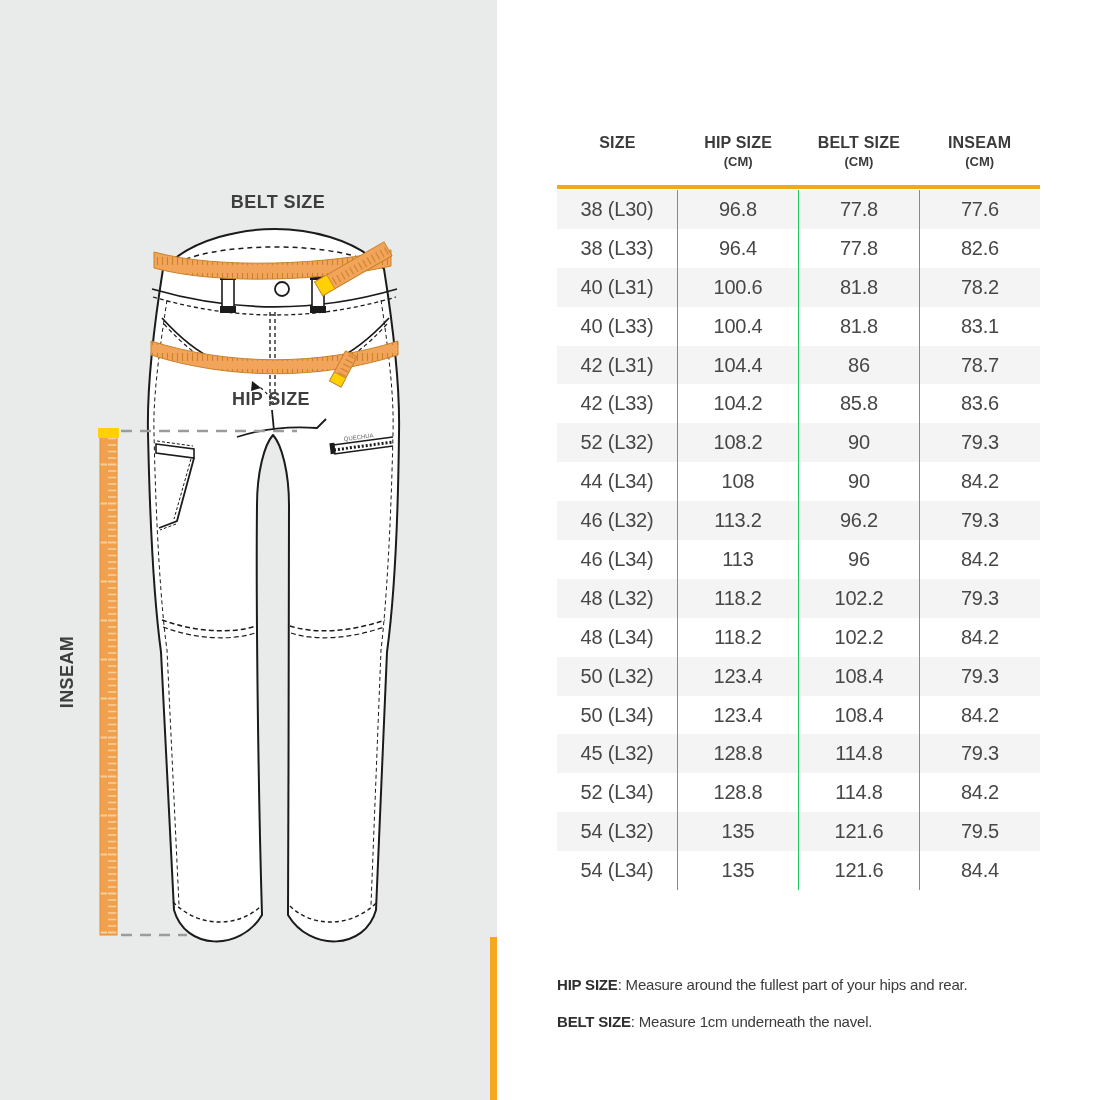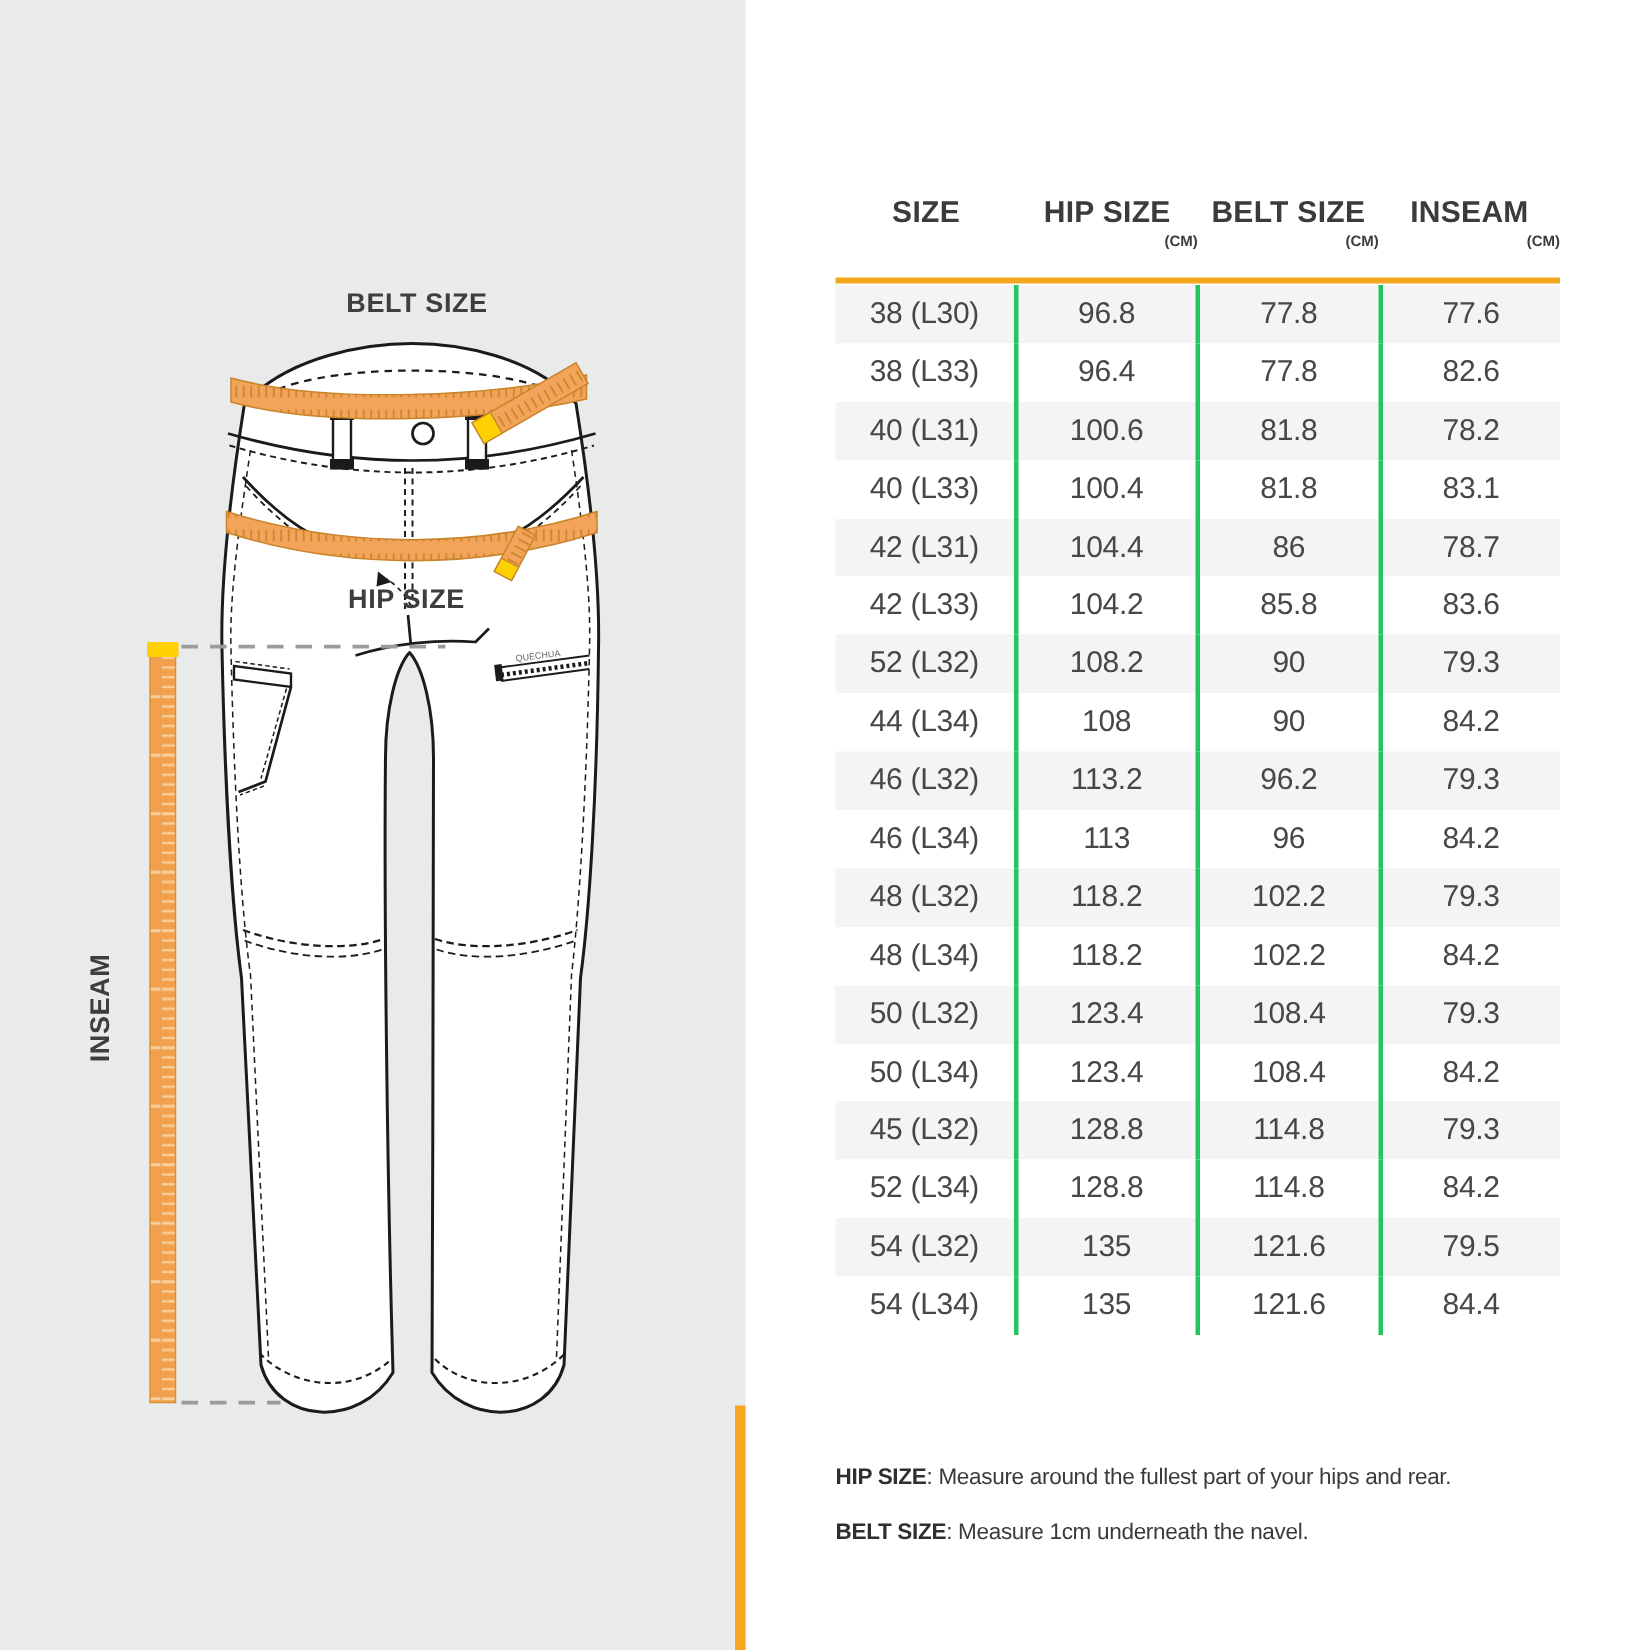--- a/index.html
+++ b/index.html
@@ -15,28 +15,28 @@
               letter-spacing:.4px;white-space:nowrap;}
   .belt-label{left:160px;top:192px;width:236px;text-align:center;}
   .hip-label{left:171px;top:389px;width:200px;text-align:center;}
   .inseam-label{left:67px;top:672px;transform:translate(-50%,-50%) rotate(-90deg);}
 
   svg{position:absolute;left:0;top:0;}
 
   
   .thead{position:absolute;left:557px;top:131px;width:483px;display:flex;}
   .th{flex:1 1 0;text-align:center;color:#3B3B3B;}
-  .th-label{font-size:20px;font-weight:bold;letter-spacing:.2px;line-height:23px;}
-  .th-unit{font-size:10px;font-weight:600;line-height:15px;text-align:right;}
+  .th-label{font-size:16px;font-weight:bold;letter-spacing:.2px;line-height:23px;}
+  .th-unit{font-size:13px;font-weight:600;line-height:15px;}
   .rule{position:absolute;left:557px;top:185px;width:483px;height:4px;background:#F2A71D;}
   .tbody{position:absolute;left:557px;top:190px;width:483px;}
   .tr{display:flex;height:38.9px;align-items:center;background:#fff;}
   .tr.stripe{background:#F4F4F4;}
   .td{flex:1 1 0;text-align:center;font-size:20px;color:#474747;letter-spacing:-0.2px;}
-  .td + .td{border-left:3px solid #22c55e;height:100%;display:flex;
+  .td + .td{border-left:1px solid #22c55e;height:100%;display:flex;
             align-items:center;justify-content:center;}
 
   
   .notes{position:absolute;left:557px;top:966px;width:500px;}
   .note-line{font-size:15px;line-height:37px;color:#3A3A3A;letter-spacing:-0.2px;}
   .note-line b{color:#2F2F2F;}
 </style>
 </head>
 <body>
 

